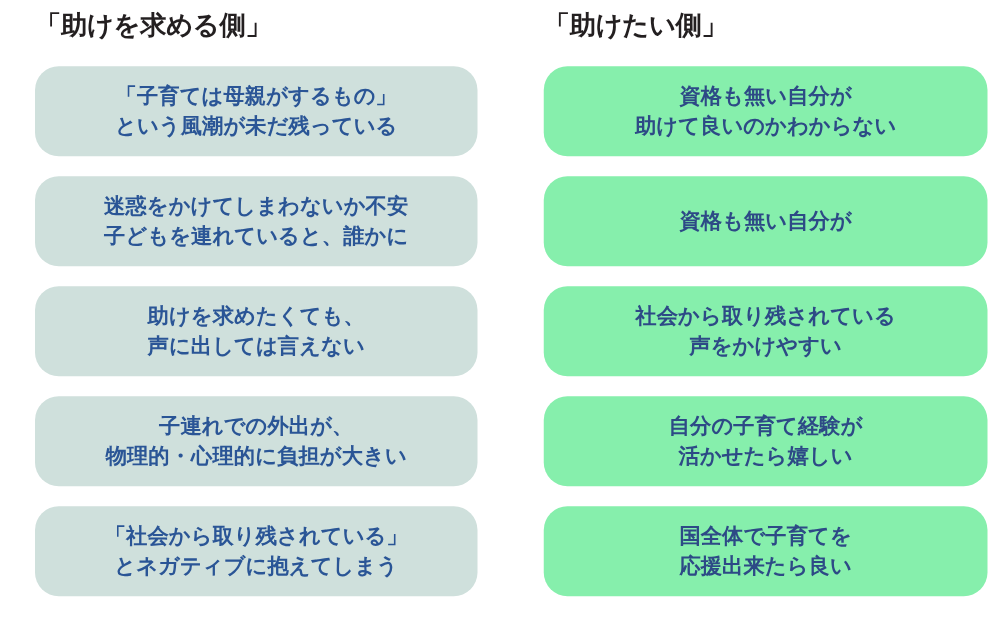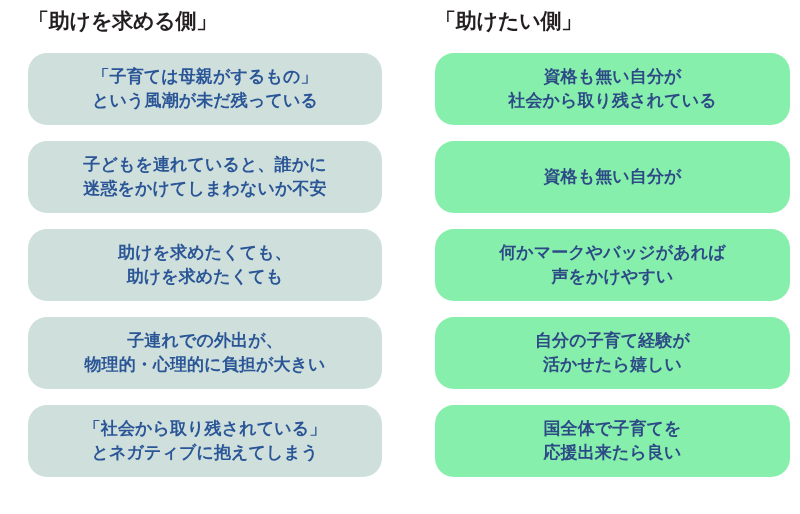--- a/index.html
+++ b/index.html
@@ -85,27 +85,27 @@
   <div class="column column--left">
     <div class="column-title">「助けを求める側」</div>
     <div class="card-stack">
 
       <div class="card">
         <div class="card-line">「子育ては母親がするもの」</div>
         <div class="card-line">という風潮が未だ残っている</div>
       </div>
 
       <div class="card">
+        <div class="card-line">迷惑をかけてしまわないか不安</div>
         <div class="card-line">子どもを連れていると、誰かに</div>
-        <div class="card-line">迷惑をかけてしまわないか不安</div>
       </div>
 
       <div class="card">
         <div class="card-line">助けを求めたくても、</div>
-        <div class="card-line">助けを求めたくても</div>
+        <div class="card-line">声に出しては言えない</div>
       </div>
 
       <div class="card">
         <div class="card-line">子連れでの外出が、</div>
         <div class="card-line">物理的・心理的に負担が大きい</div>
       </div>
 
       <div class="card">
         <div class="card-line">「社会から取り残されている」</div>
         <div class="card-line">とネガティブに抱えてしまう</div>
@@ -113,29 +113,29 @@
 
     </div>
   </div>
 
   <div class="column column--right">
     <div class="column-title">「助けたい側」</div>
     <div class="card-stack">
 
       <div class="card">
         <div class="card-line">資格も無い自分が</div>
-        <div class="card-line">社会から取り残されている</div>
+        <div class="card-line">助けて良いのかわからない</div>
       </div>
 
       <div class="card">
         <div class="card-line">資格も無い自分が</div>
       </div>
 
       <div class="card">
-        <div class="card-line">何かマークやバッジがあれば</div>
+        <div class="card-line">社会から取り残されている</div>
         <div class="card-line">声をかけやすい</div>
       </div>
 
       <div class="card">
         <div class="card-line">自分の子育て経験が</div>
         <div class="card-line">活かせたら嬉しい</div>
       </div>
 
       <div class="card">
         <div class="card-line">国全体で子育てを</div>

